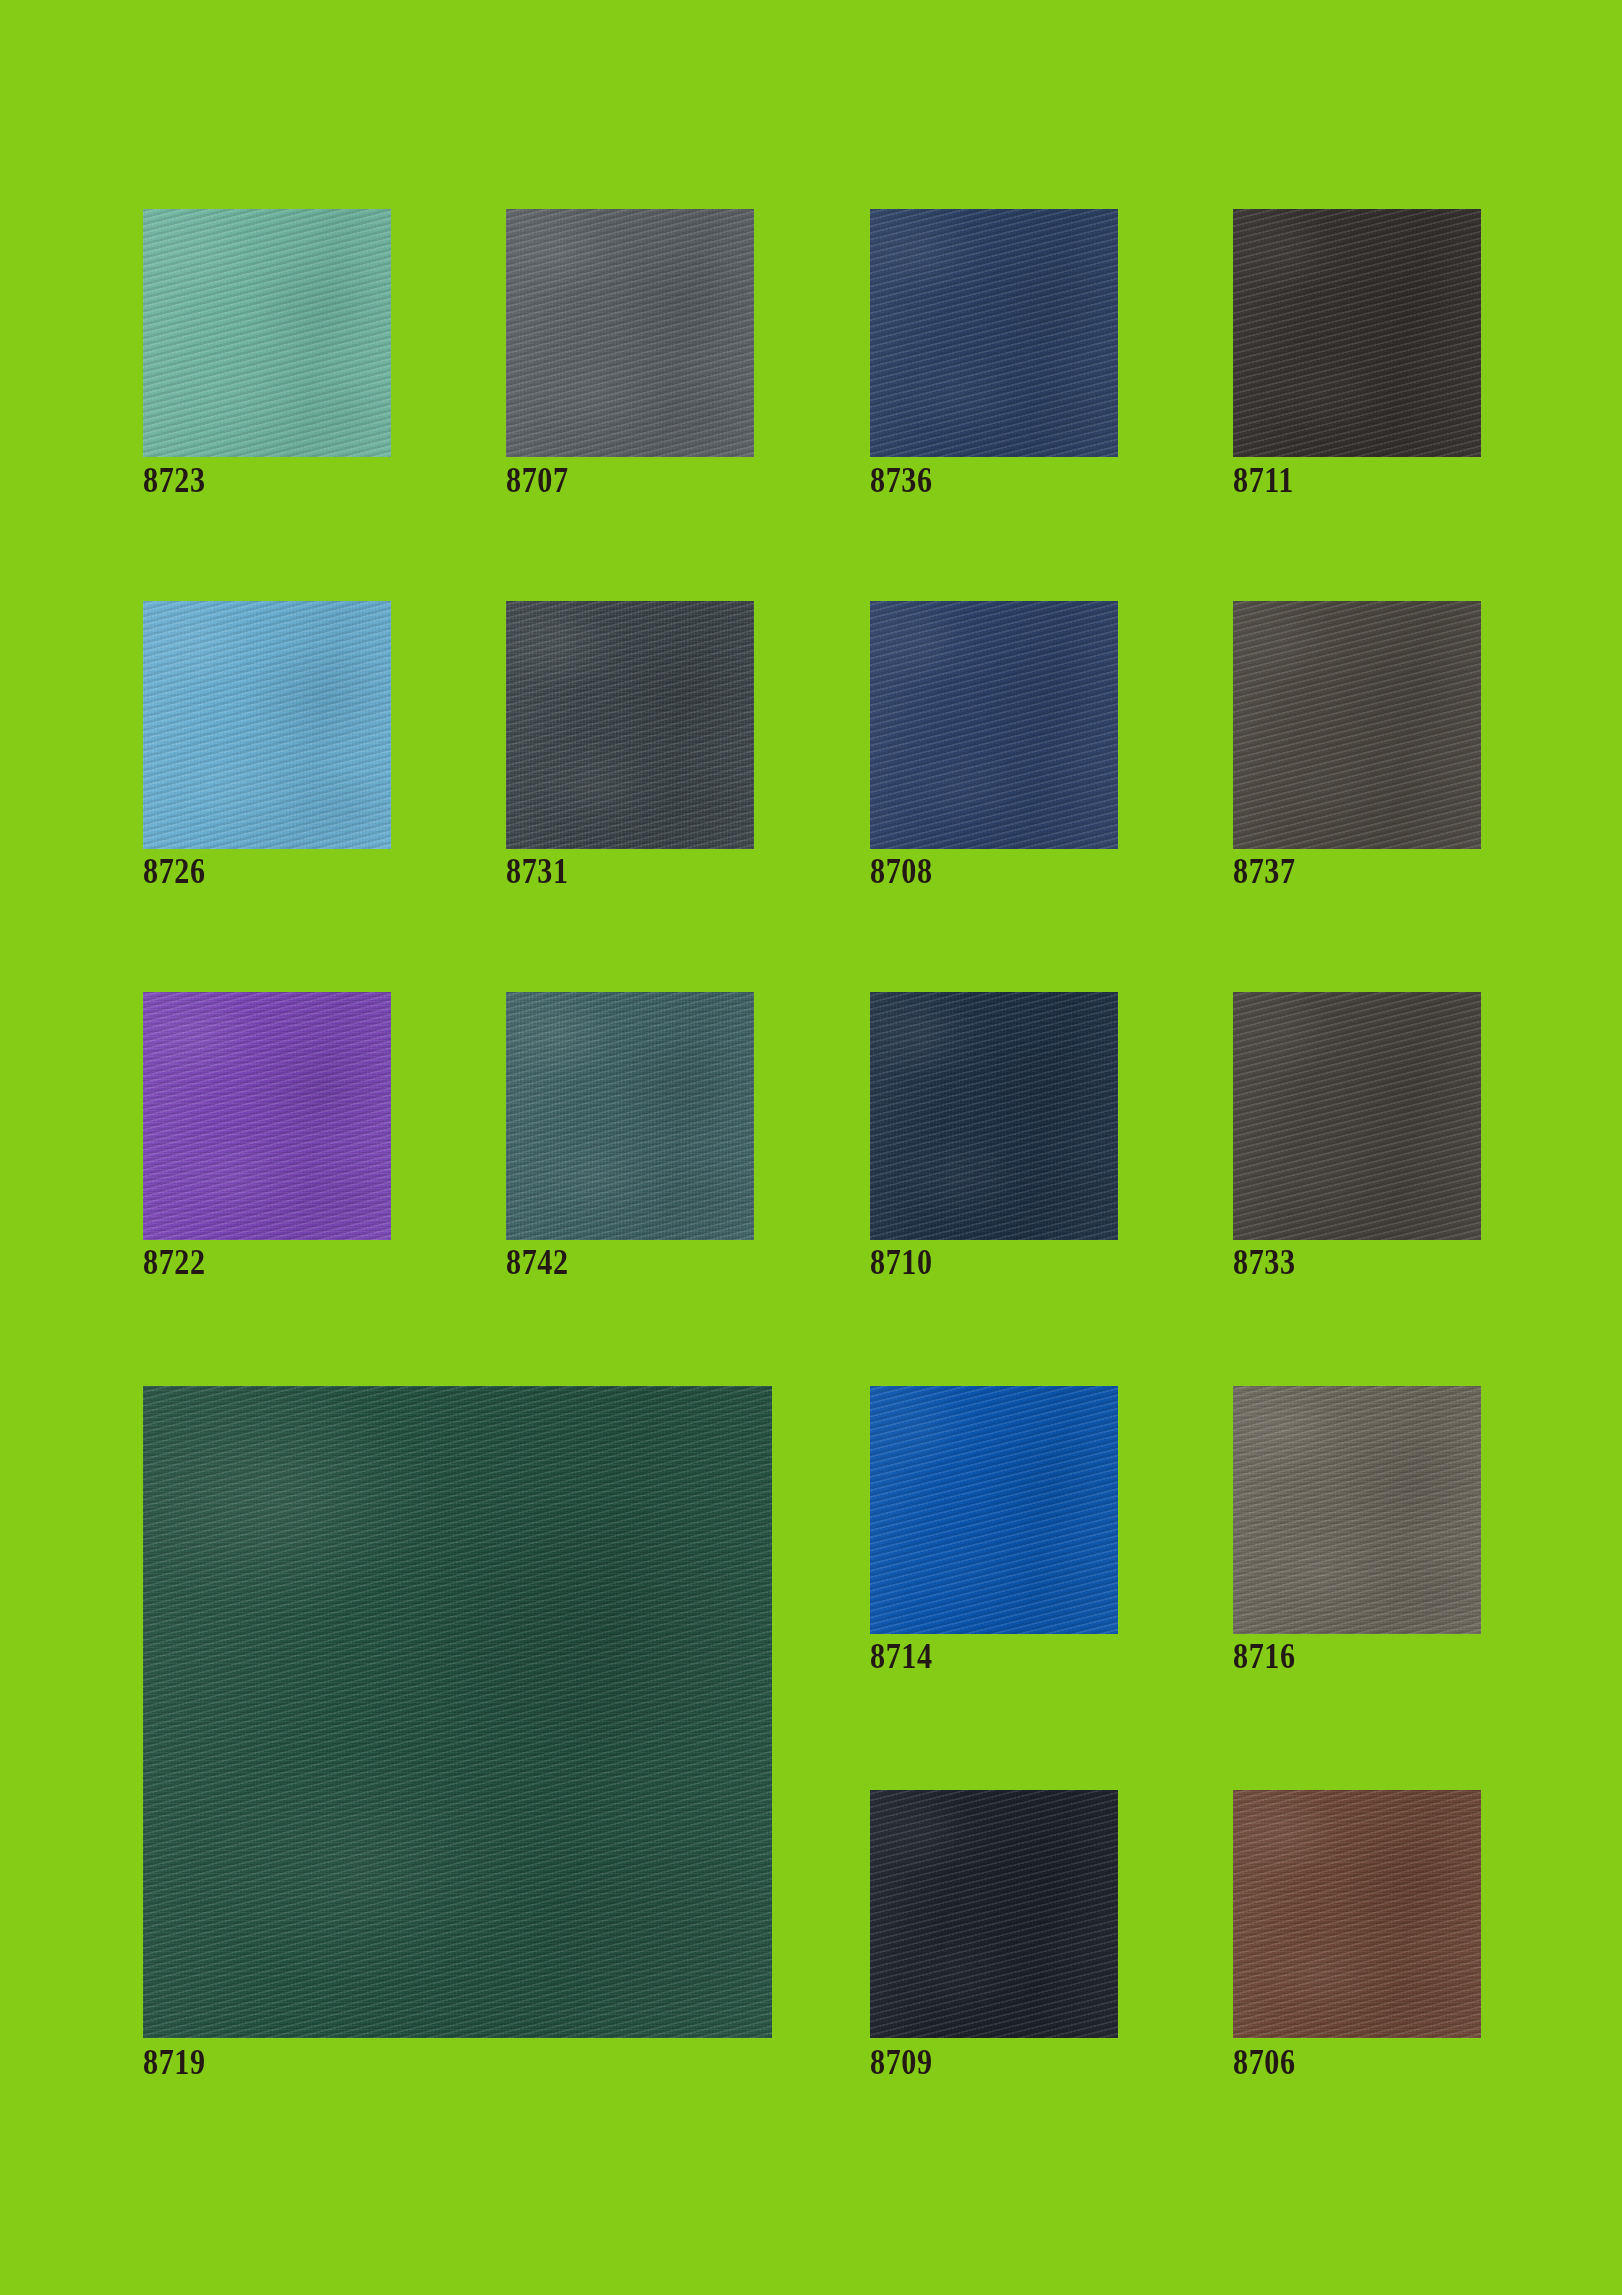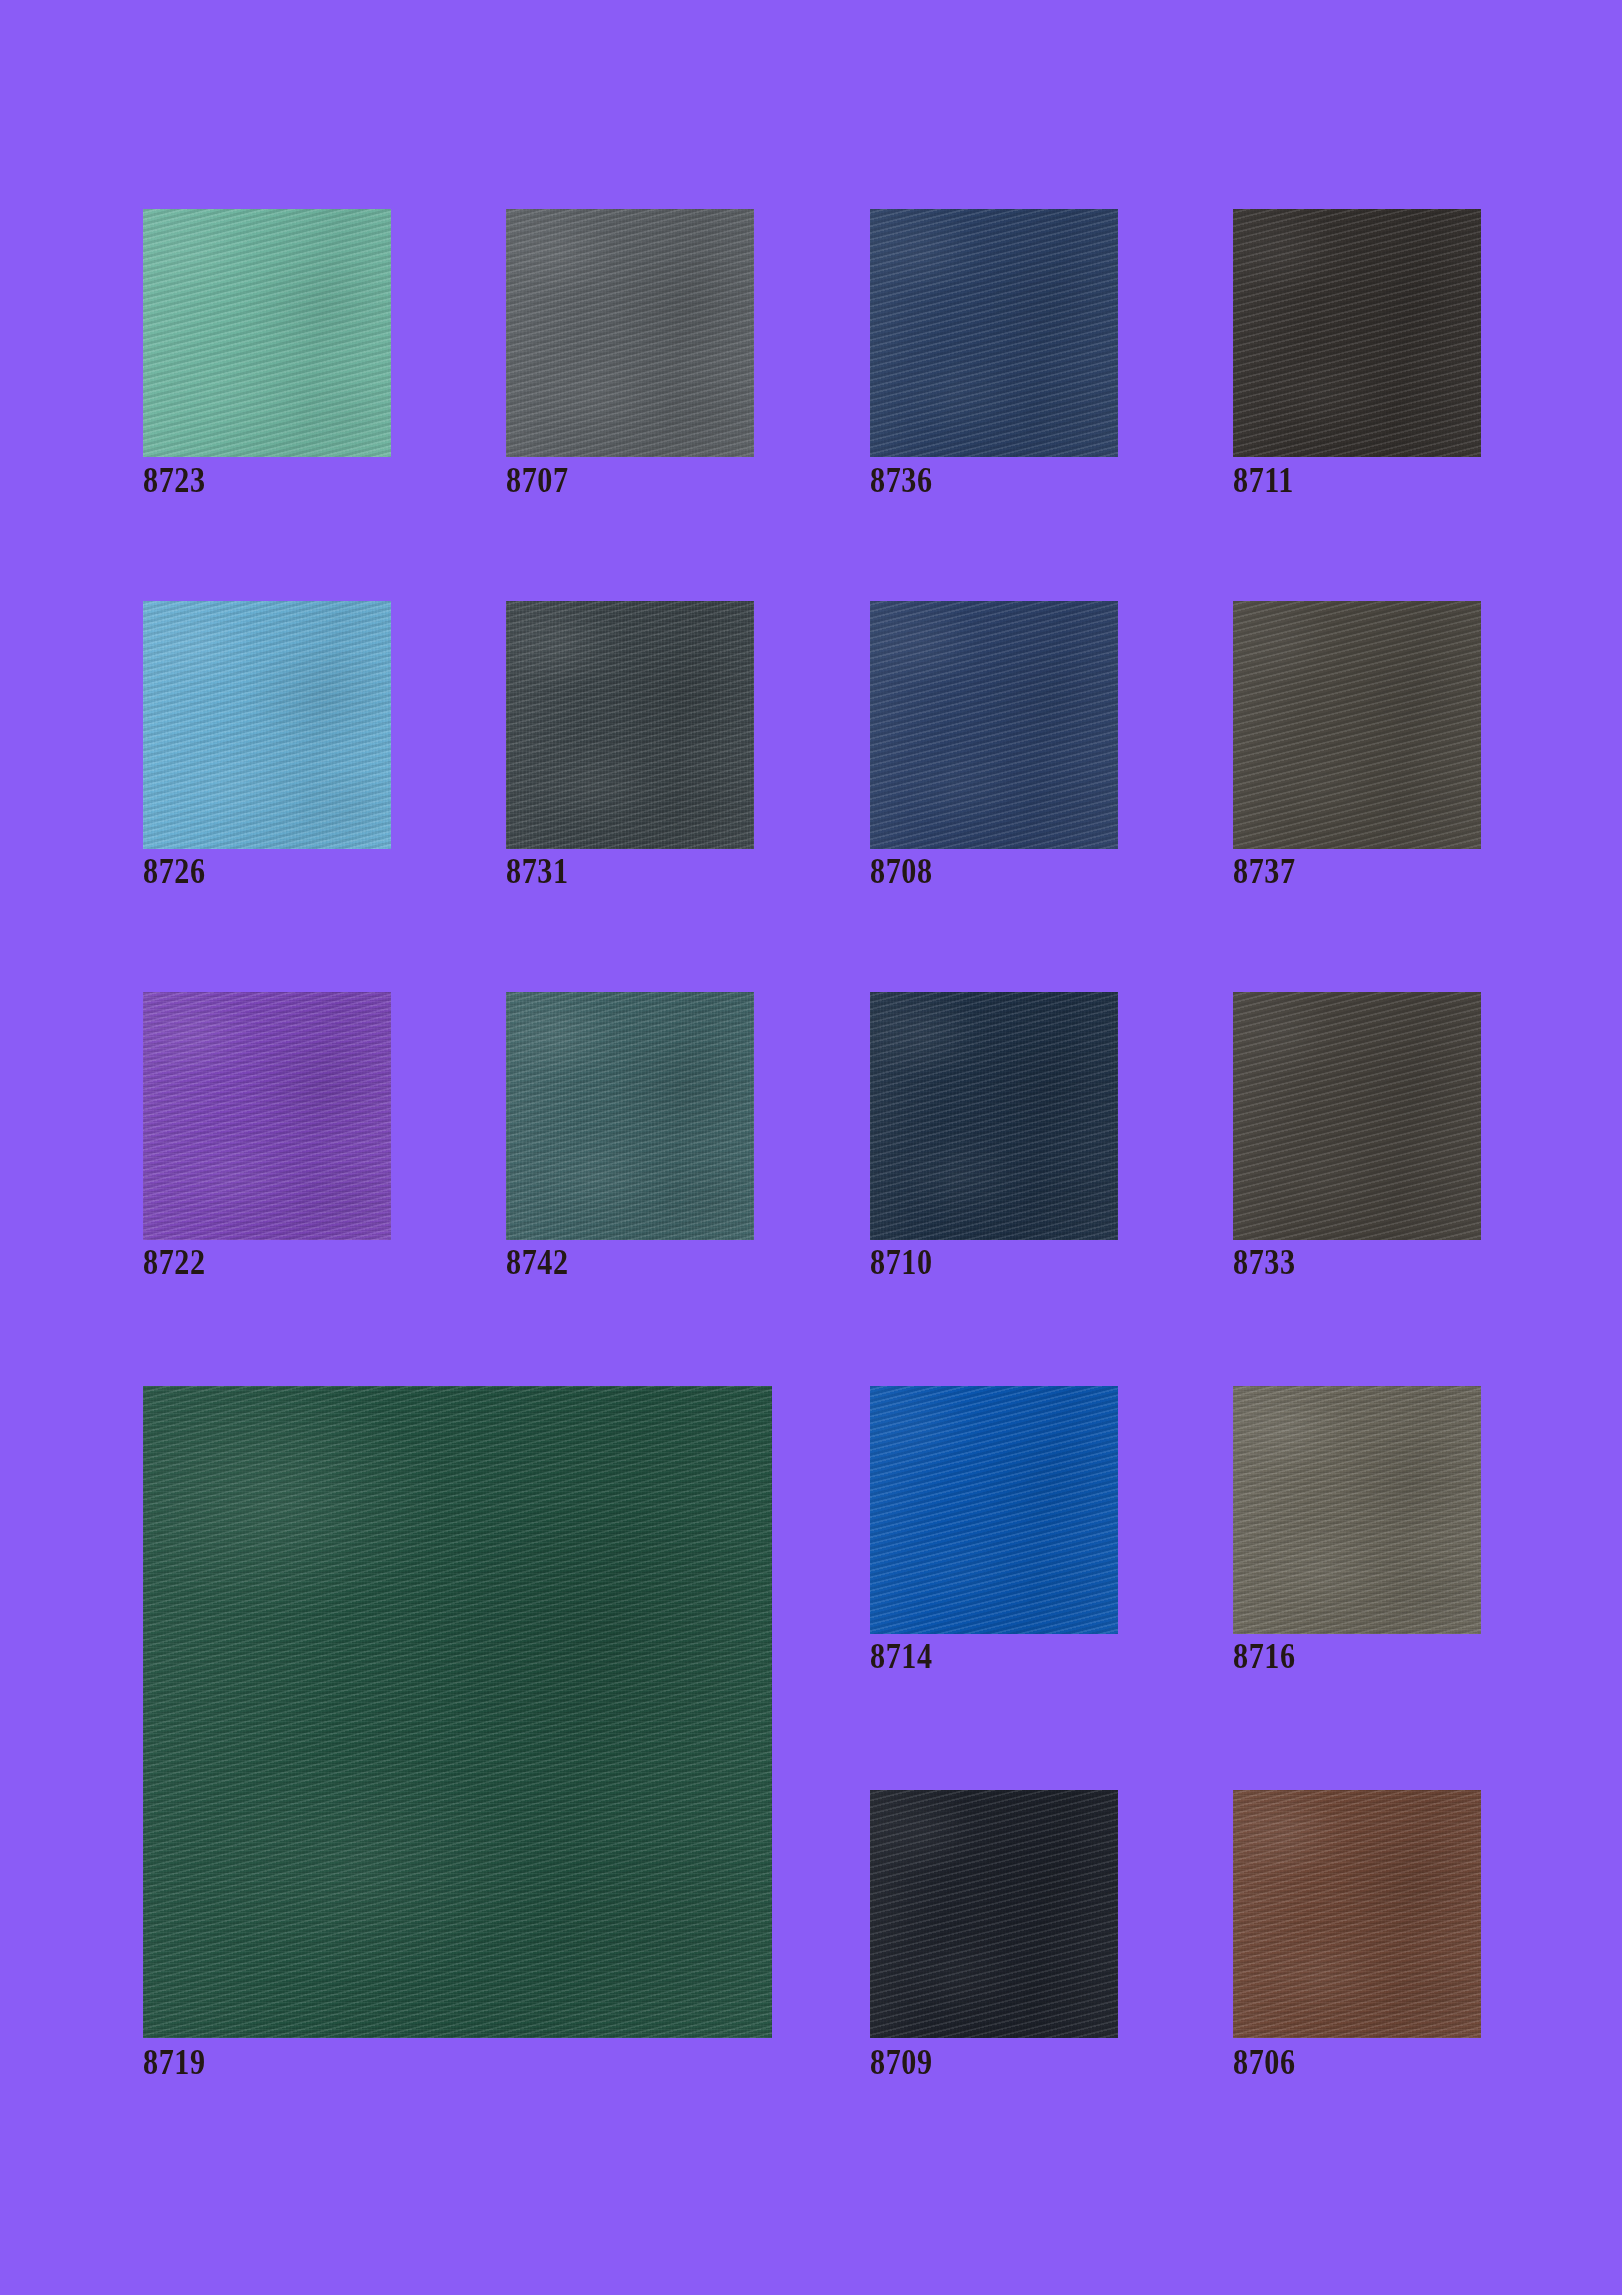--- a/index.html
+++ b/index.html
@@ -135,21 +135,21 @@
     line-height: 35px;
     letter-spacing: 0.7px;
     transform: scaleX(0.86);
     transform-origin: left top;
     white-space: nowrap;
   }
 </style>
 </head>
 <body>
 
-<div id="sheet" style="background: #8b5cf6;">
+<div id="sheet" style="background: #84cc16;">
     <div class="swatch-cell" style="left: 143px; top: 209px; width: 248px; height: 248px;">
       <div class="swatch tex-plain">
         <div class="tone" style="background: rgb(111, 181, 160);"></div>
         <div class="weave-diag"></div>
         <div class="weave-v"></div>
         <div class="weave-h"></div>
         <div class="cloud"></div>
         <div class="sheen"></div>
       </div>
     </div>

